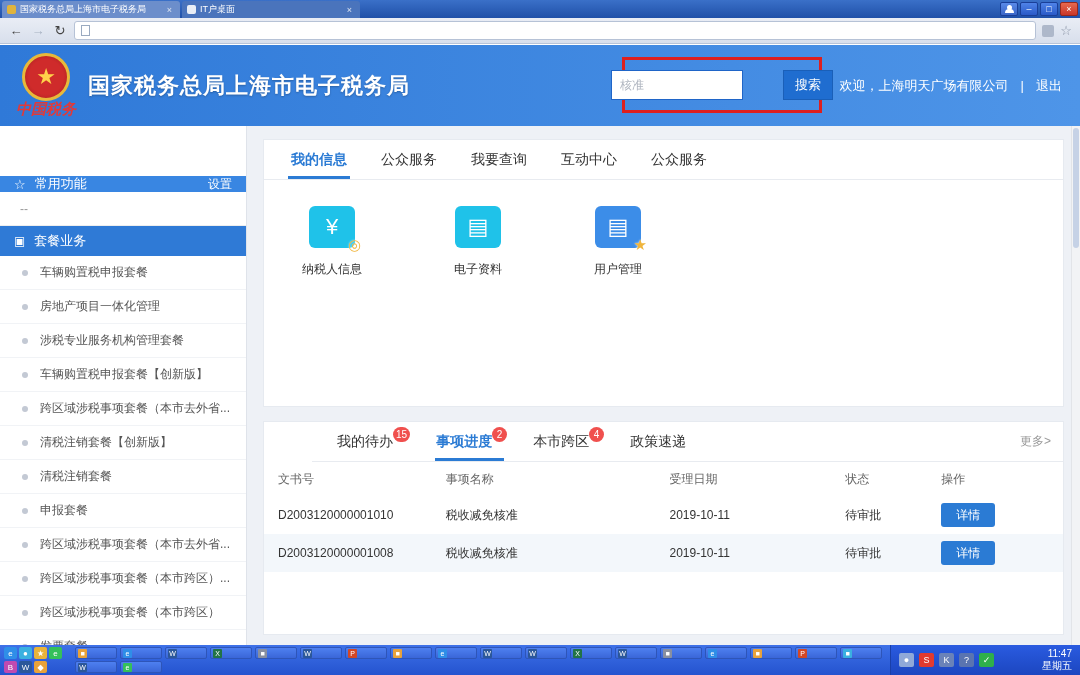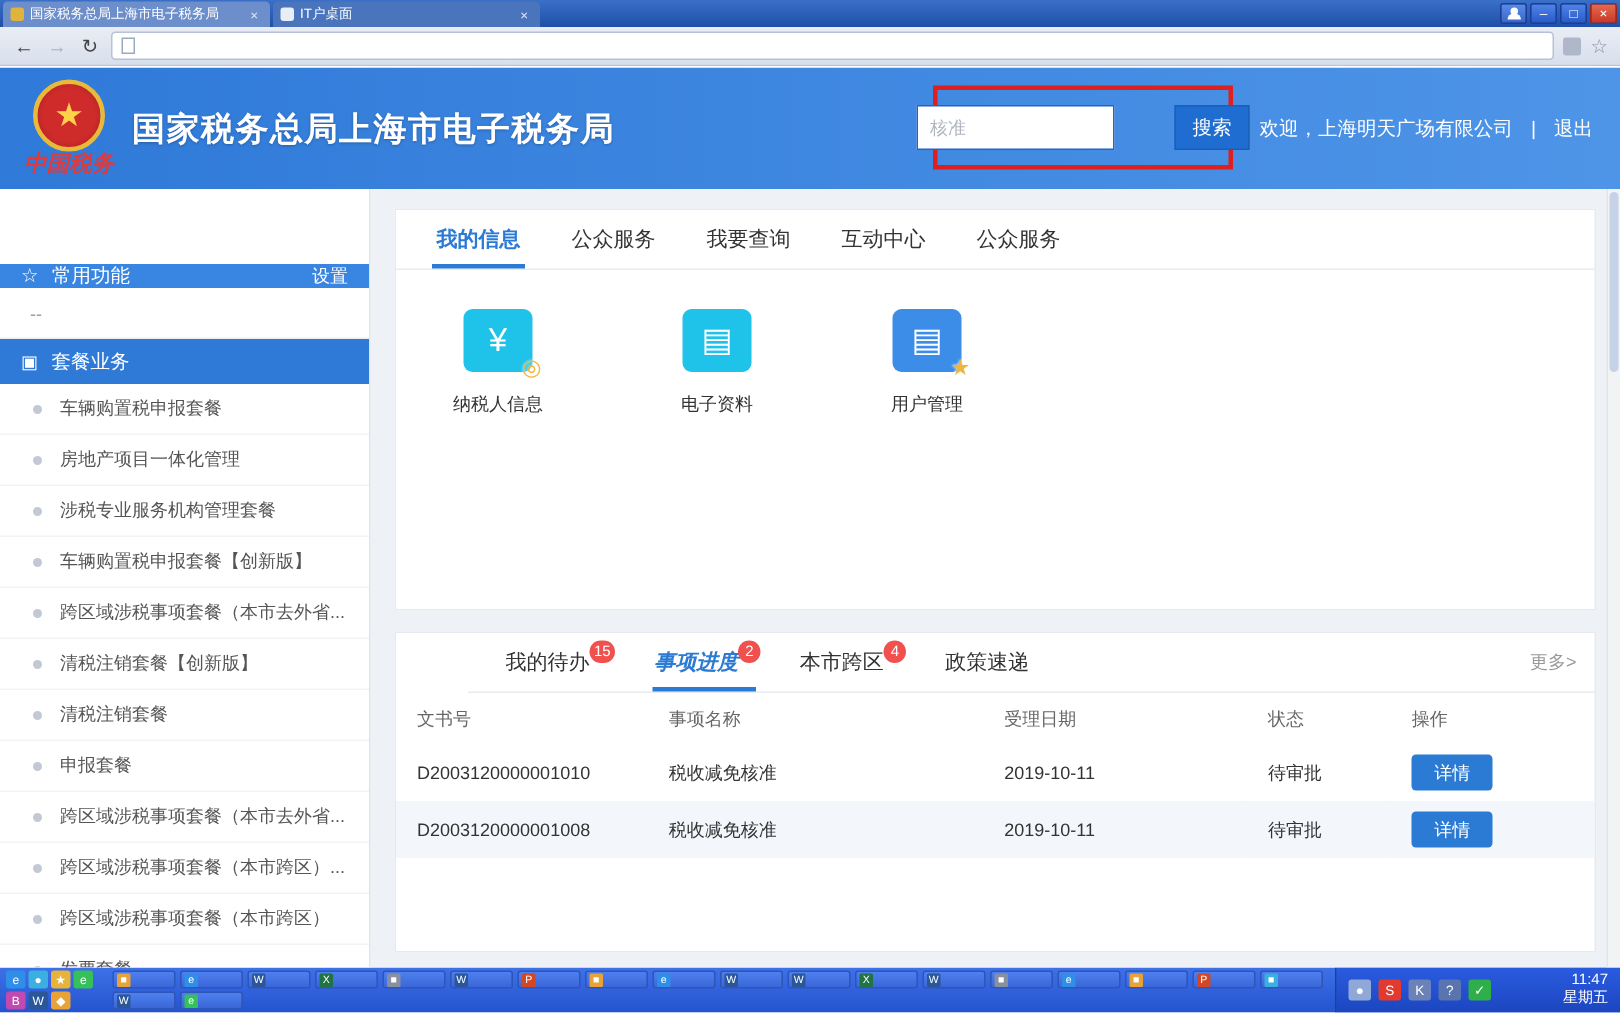--- a/index.html
+++ b/index.html
@@ -77,21 +77,21 @@
   .tab.active::after { content:""; position:absolute; left:14px; right:14px; bottom:0; height:3px; background:var(--accent,#2b7bd4); }
   .shortcuts { display:flex; padding:26px 0 0 38px; gap:92px; }
   .shortcut { display:flex; flex-direction:column; align-items:center; gap:13px; cursor:pointer; }
   .sc-icon { width:46px; height:42px; border-radius:6px; color:#fff; font-size:22px; display:flex; align-items:center; justify-content:center; position:relative; }
   .sc-accent { position:absolute; right:-6px; bottom:-6px; color:#f0b53c; font-size:15px; text-shadow:0 0 2px #fff; }
   .sc-label { font-size:12px; color:#333; white-space:nowrap; }
 
   .panel-bottom { flex:1; display:flex; flex-direction:column; overflow:hidden; }
   .ptabs-row { height:40px; display:flex; border-bottom:1px solid #e8ebf0; padding:0 12px; align-items:stretch; flex:none;margin-left:48px; }
   .ptab { display:flex; align-items:center; padding:0 13px; font-size:14px; color:#333; position:relative; cursor:pointer; }
-  .ptab.active .ptab-label { color:var(--accent,#2b7bd4); font-weight:bold;font-style:italic; }
+  .ptab.active .ptab-label { color:var(--accent,#2b7bd4); font-weight:bold; }
   .ptab.active::after { content:""; position:absolute; left:12px; right:16px; bottom:0; height:3px; background:var(--accent,#2b7bd4); }
   .badge { background:var(--badge_red,#f0504e); color:#fff; font-size:10px; min-width:15px; height:15px; border-radius:8px; display:flex; align-items:center; justify-content:center; padding:0 3px; margin:-14px 0 0 0; }
   .more-link { margin-left:auto; display:flex; align-items:center; color:#999; font-size:12px; cursor:pointer; }
   .task-table { width:100%; border-collapse:collapse; }
   .task-table th { font-weight:normal; color:#666; font-size:12px; text-align:left; height:34px; padding-left:14px; }
   .task-table th:nth-of-type(1){width:21%;} .task-table th:nth-of-type(2){width:28%;} .task-table th:nth-of-type(3){width:22%;} .task-table th:nth-of-type(4){width:12%;} .task-table th:nth-of-type(5){width:17%;}
   .task-table td { height:38px; font-size:12px; color:#333; padding-left:14px; }
   .task-table tbody tr:nth-of-type(even) { background:#f3f7fb; }
   .status-red { color:var(--status_red,#e64c4c); }
   .detail-btn { width:54px; height:24px; background:var(--accent,#2b7bd4); color:#fff; border:none; border-radius:3px; font-size:12px; font-family:inherit; cursor:pointer; }

